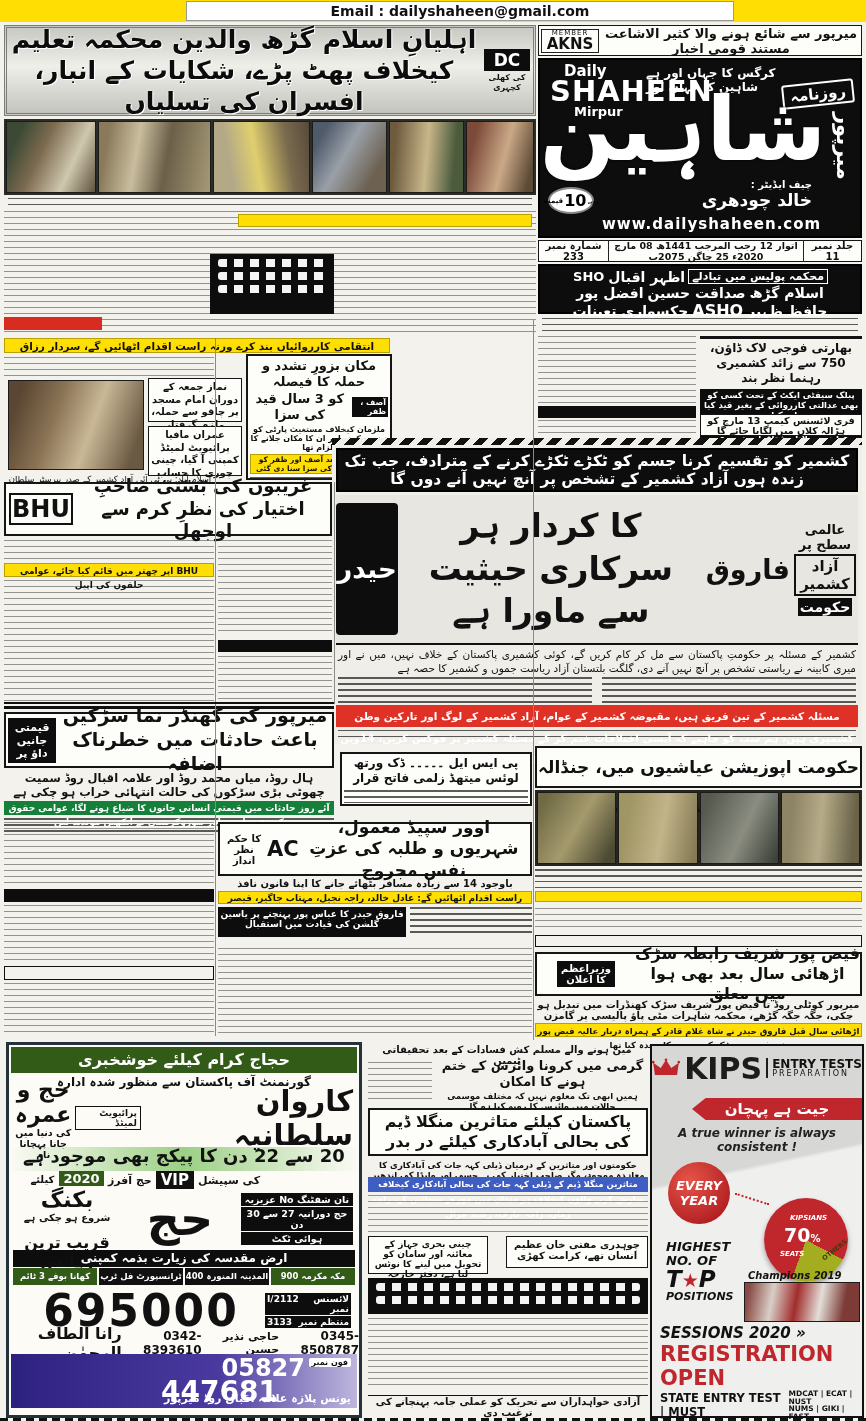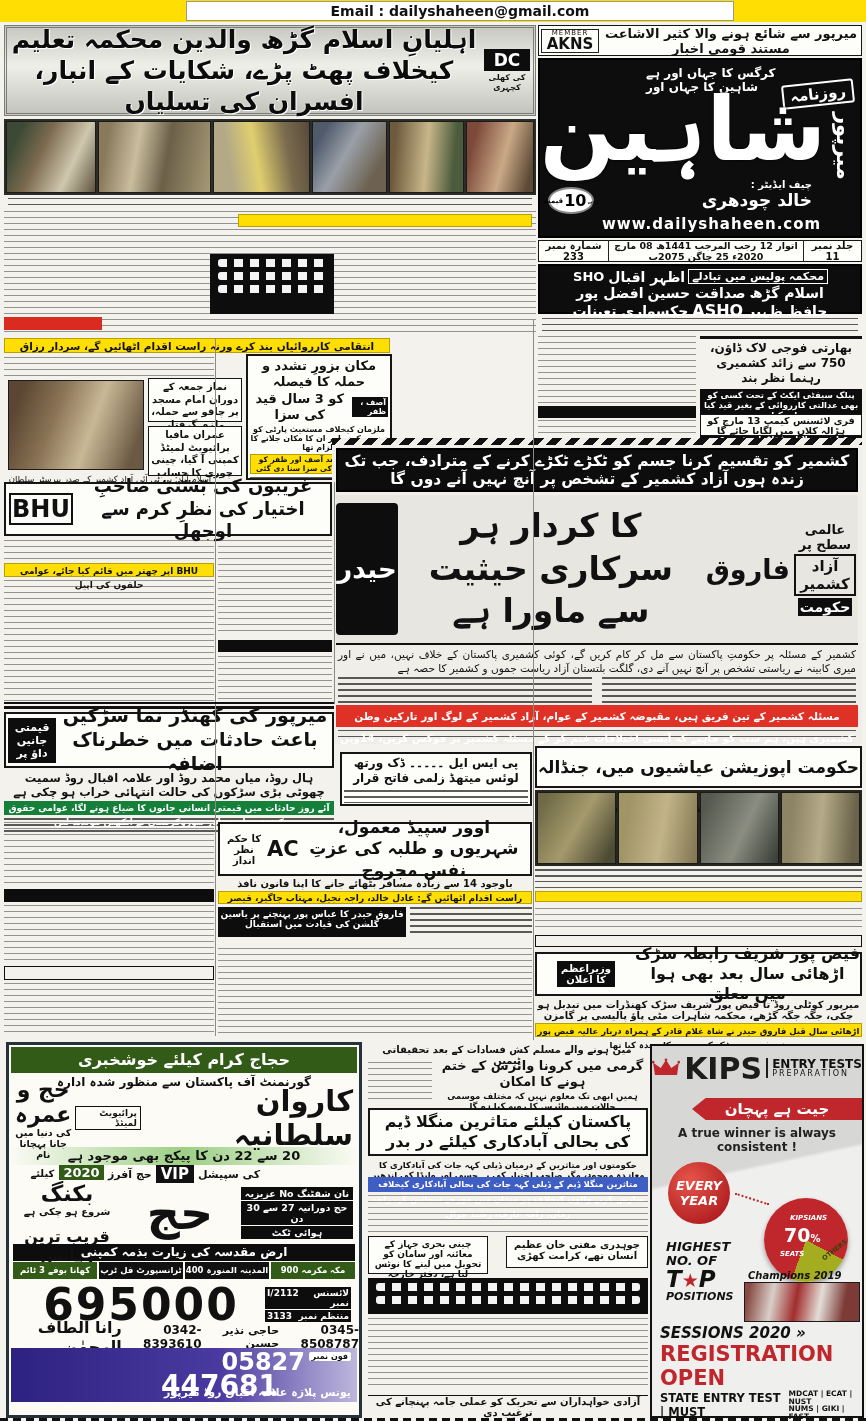--- a/index.html
+++ b/index.html
@@ -63,20 +63,25 @@
 
   <div class="a f bx1" style="left:538px;top:25px;width:324px;height:31px;align-items:center">
     <div class="c" style="width:58px;border:1px solid #222;margin:2px;line-height:1">
       <div style="font-size:7px;letter-spacing:1px">MEMBER</div>
       <div class="b" style="font-size:15px">AKNS</div>
     </div>
     <div class="ur b c" style="flex:1;font-size:13px">میرپور سے شائع ہونے والا کثیر الاشاعت مستند قومی اخبار</div>
   </div>
 
   <div class="a bk" style="left:538px;top:58px;width:324px;height:180px;border:2px solid #000">
+    <div class="a" style="left:10px;top:4px;line-height:.95">
+      <div class="b" style="font-size:15px;padding-left:14px">Daily</div>
+      <div class="b" style="font-size:29px;letter-spacing:1px">SHAHEEN</div>
+      <div class="b" style="font-size:13px;padding-left:24px">Mirpur</div>
+    </div>
     <div class="a ur b" style="right:64px;top:6px;width:150px;font-size:12px;text-align:left">کرگس کا جہاں اور ہے شاہین کا جہاں اور</div>
     <div class="a ur b" style="right:6px;top:22px;font-size:15px;border:2px solid #fff;padding:1px 6px;border-radius:3px;transform:rotate(-6deg)">روزنامہ</div>
     <div class="a ur b" style="left:46px;top:26px;width:240px;font-size:88px;line-height:1;text-align:center;text-shadow:0 0 3px #000">شاہین</div>
     <div class="a ur b" style="right:4px;top:52px;font-size:21px;writing-mode:vertical-rl;letter-spacing:2px">میرپور</div>
     <div class="a ur" style="right:48px;bottom:26px;text-align:right">
       <div class="b" style="font-size:10px">چیف ایڈیٹر :</div>
       <div class="b" style="font-size:17px">خالد چودھری</div>
     </div>
     <div class="a f fc" style="left:8px;bottom:22px;width:46px;height:27px;background:#fff;color:#000;border-radius:50%;border:2px solid #888">
       <span class="ur b" style="font-size:7px">قیمت</span>
@@ -248,21 +253,21 @@
     <div class="ur b c" style="margin:2px;height:26px;background:#315b17;color:#fff;font-size:16px;line-height:26px">حجاج کرام کیلئے خوشخبری</div>
     <div class="ur b c" style="font-size:12px;margin-top:2px">گورنمنٹ آف پاکستان سے منظور شدہ ادارہ</div>
     <div class="f" style="direction:rtl;height:58px;align-items:center;padding:0 6px">
       <div class="ur b" style="font-size:29px">کاروان سلطانیہ</div>
       <div class="ur b" style="font-size:9px;border:1px solid #111;padding:1px 3px;margin:0 4px">پرائیویٹ لمیٹڈ</div>
       <div style="flex:1;text-align:center">
         <div class="ur b" style="font-size:22px">حج و عمرہ</div>
         <div class="ur b" style="font-size:9.5px">کی دنیا میں جانا پہچانا نام</div>
       </div>
     </div>
-    <div class="ur b c" style="height:18px;font-size:13px;line-height:18px;background:linear-gradient(90deg,#fcfbf6,#9ccf85,#fcfbf6)">20 سے 22 دن کا پیکج بھی موجود ہے</div>
+    <div class="ur b c" style="height:24px;font-size:18px;line-height:18px;background:linear-gradient(90deg,#fcfbf6,#9ccf85,#fcfbf6)">20 سے 22 دن کا پیکج بھی موجود ہے</div>
     <div class="f fc" style="height:18px;direction:rtl;gap:4px">
       <span class="ur b" style="font-size:11px">کی سپیشل</span>
       <span class="b" style="font-size:15px;background:#111;color:#fff;padding:0 5px">VIP</span>
       <span class="ur b" style="font-size:11px">حج آفرز</span>
     </div>
     <div class="f" style="height:60px;direction:rtl;align-items:center;padding:0 6px;gap:4px">
       <div style="width:112px">
         <div class="bk ur b c" style="font-size:9.5px;margin:1px 0;padding:1px">نان شفٹنگ No عزیزیہ</div>
         <div class="bk ur b c" style="font-size:9.5px;margin:1px 0;padding:1px">حج دورانیہ 27 سے 30 دن</div>
         <div class="bk ur b c" style="font-size:9.5px;margin:1px 0;padding:1px">ہوائی ٹکٹ</div>
@@ -341,21 +346,21 @@
             <circle cx="23" cy="3" r="1.2" fill="#c0272d"></circle>
           </svg>
       </span>
       <span class="b" style="font-size:30px;color:#1c1c1a">KIPS</span>
       <span style="border-left:2px solid #1c1c1a;padding-left:4px;line-height:1">
         <span class="b" style="font-size:12px;display:block">ENTRY TESTS</span>
         <span style="font-size:8px;letter-spacing:2px;display:block">PREPARATION</span>
       </span>
     </div>
     <div class="ur b" style="margin-top:8px;margin-left:40px;height:22px;background:#c0272d;color:#fff;font-size:15px;text-align:center;line-height:22px;clip-path:polygon(8% 0,100% 0,100% 100%,8% 100%,0 50%)">جیت ہے پہچان</div>
-    <div class="b c" style="font-size:12px;margin-top:6px;color:#222">A true winner is always consistent !</div>
+    <div class="b c" style="font-style:italic;font-size:12px;margin-top:6px;color:#222">A true winner is always consistent !</div>
 
     <div style="position:relative;height:168px">
       <div class="a f fc" style="left:16px;top:8px;width:62px;height:62px;border-radius:50%;background:radial-gradient(circle at 35% 30%,#e65448,#a21018);color:#fff;flex-direction:column;font-style:italic">
         <span class="b" style="font-size:13px">EVERY</span>
         <span class="b" style="font-size:13px">YEAR</span>
       </div>
       <div class="a dot" style="left:82px;top:44px;width:36px;transform:rotate(18deg)"></div>
       <div class="a pie" style="left:112px;top:44px;width:84px;height:84px">
         <span class="a b" style="left:26px;top:16px;color:#fff;font-size:7px;font-style:italic">KIPSIANS</span>
         <span class="a b" style="left:20px;top:26px;color:#fff;font-size:19px"><span>70</span><span style="font-size:10px">%</span></span>

